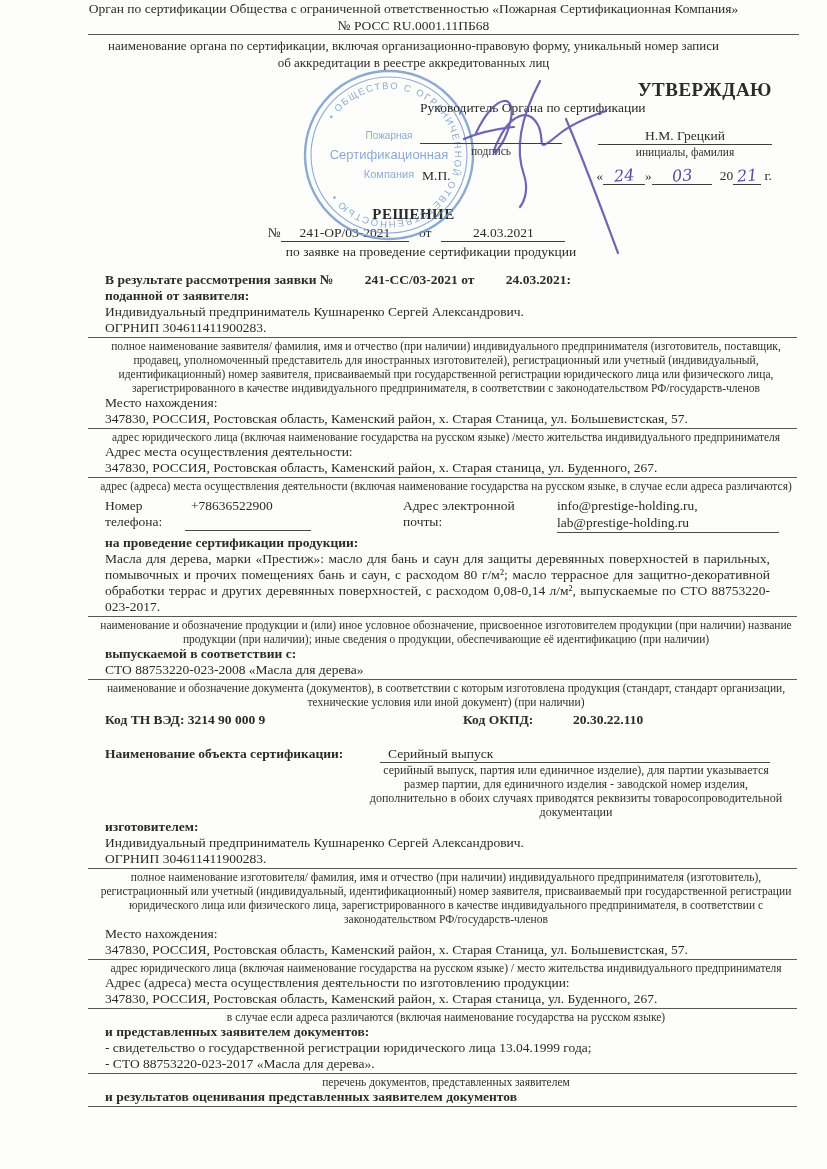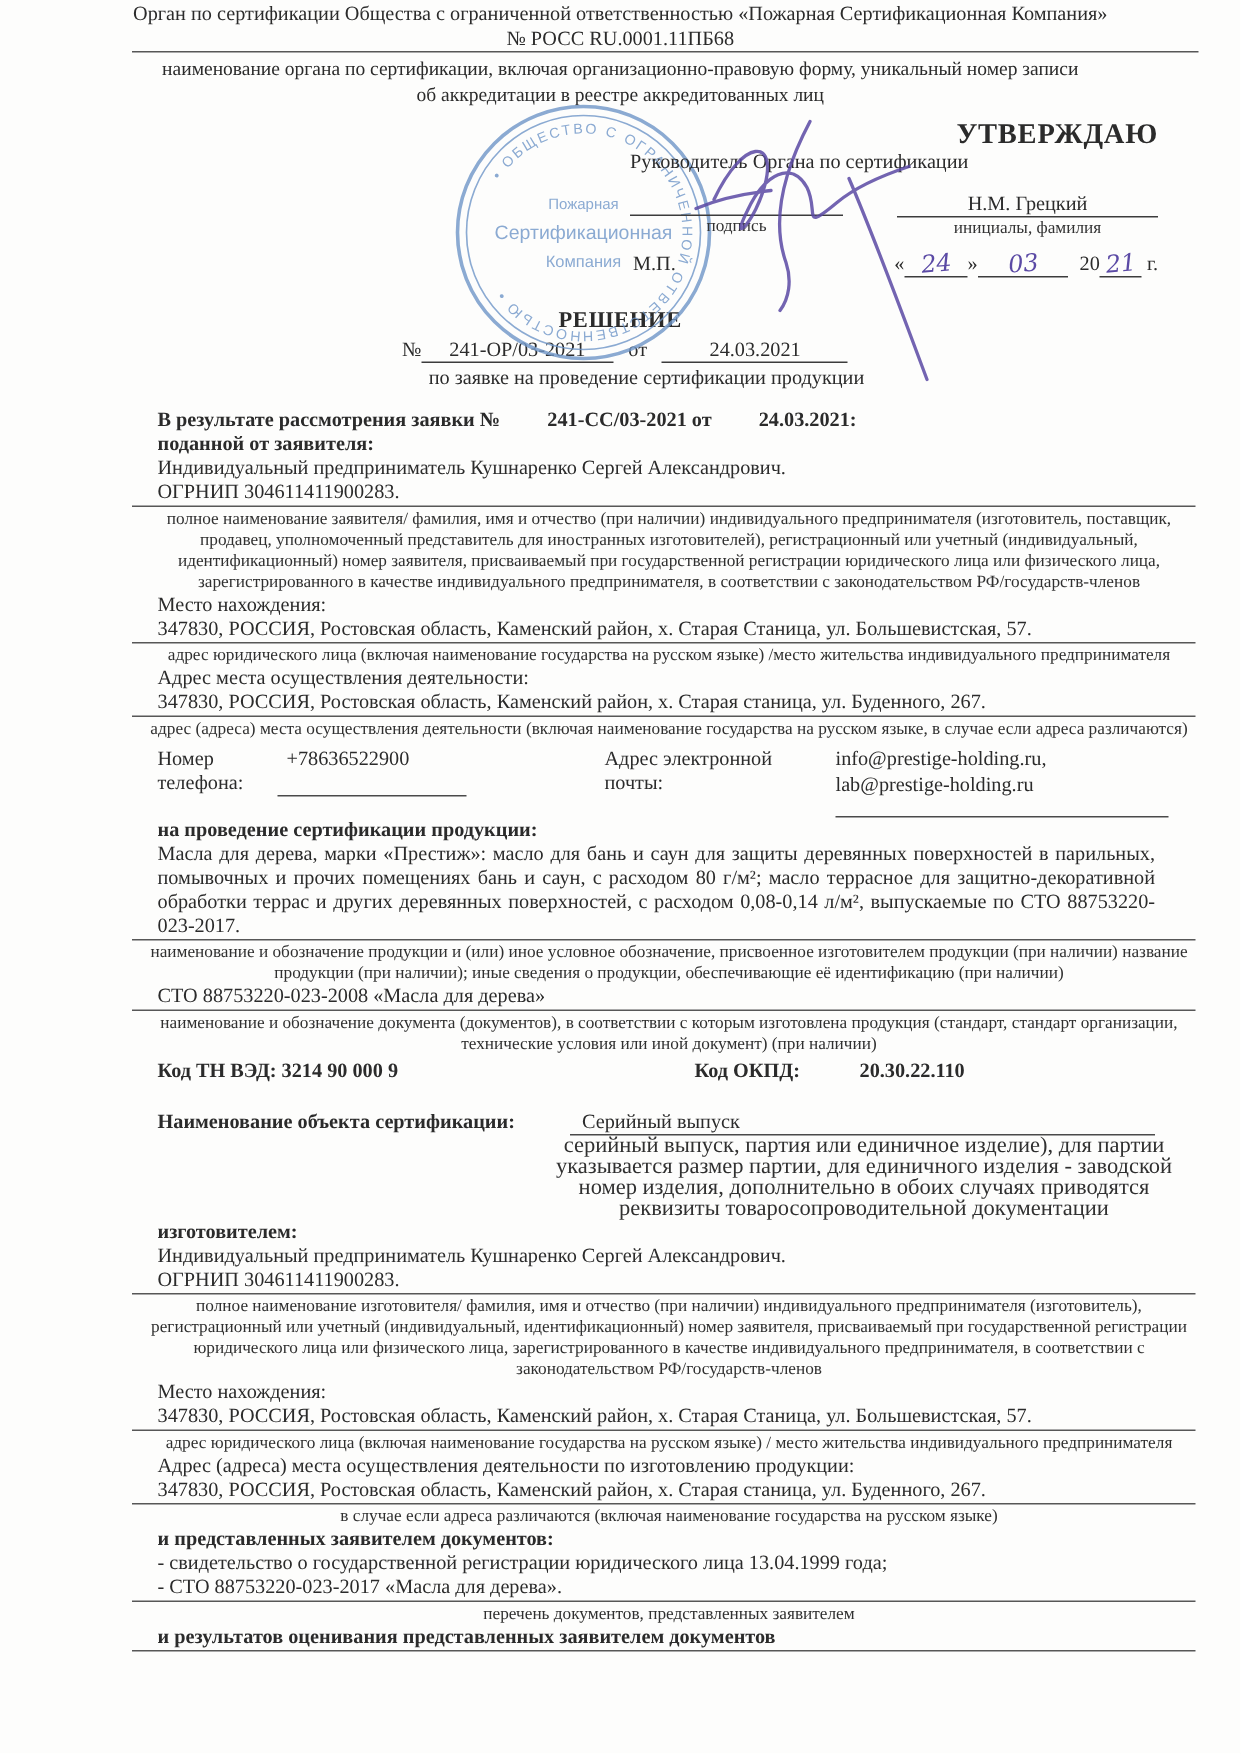--- a/index.html
+++ b/index.html
@@ -59,30 +59,30 @@
   .u{margin-left:28px;}
   .note{font-size:11.5px;line-height:14px;text-align:center;margin-left:-10px;margin-right:-27px;color:#303030;}
   .rule-in{border-top:1.5px solid #575757;margin:1px -27px 1px -17px;}
   .just{text-align:justify;}
   .mt3{margin-top:3px;} .mt6{margin-top:6px;} .mt10{margin-top:10px;} .mt12{margin-top:12px;}
   
   .phone-row{position:relative;display:flex;align-items:baseline;margin-top:4px;min-height:38px;}
   .pl{flex:0 0 86px;}
   .pv{flex:0 0 212px;}
   .el{flex:0 0 154px;}
-  .ev{flex:0 0 222px;border-bottom:1.4px solid #4a4a4a;padding-bottom:13px;}
+  .ev{flex:0 0 222px;border-bottom:1.4px solid #4a4a4a;padding-bottom:1px;}
   .ev div{line-height:17px;}
   .phone-underline{position:absolute;left:80px;top:33px;width:126px;border-top:1.4px solid #4a4a4a;}
   
   .code-row{display:flex;align-items:baseline;margin-top:3px;}
   .c1{flex:0 0 358px;} .c2{flex:0 0 110px;}
   .obj-row{display:flex;align-items:baseline;margin-top:18px;}
   .o1{flex:0 0 283px;}
   .o2{flex:1;border-bottom:1.4px solid #4a4a4a;margin-left:-8px;padding-left:8px;}
-  .obj-note{margin-left:262px;width:418px;text-align:center;font-size:15px;line-height:14px;color:#303030;}
+  .obj-note{margin-left:262px;width:418px;text-align:center;font-size:12px;line-height:14px;color:#303030;}
 </style>
 </head>
 <body>
 
 <div class="page">
 
   <div class="header">
     <div class="h-org">Орган по сертификации Общества с ограниченной ответственностью «Пожарная Сертификационная Компания»</div>
     <div class="h-num">№ РОСС RU.0001.11ПБ68</div>
     <div class="rule"></div>
@@ -182,20 +182,21 @@
         <div>lab@prestige-holding.ru</div>
       </span>
       <span class="phone-underline"></span>
     </div>
 
     <p class="b mt6">на проведение сертификации продукции:</p>
     <p class="just">Масла для дерева, марки «Престиж»: масло для бань и саун для защиты деревянных поверхностей в парильных, помывочных и прочих помещениях бань и саун, с расходом 80 г/м²; масло террасное  для защитно-декоративной обработки террас и других деревянных поверхностей, с расходом 0,08-0,14 л/м², выпускаемые по СТО 88753220-023-2017.</p>
     <div class="rule-in"></div>
     <div class="note">наименование и обозначение продукции и (или) иное условное обозначение, присвоенное изготовителем продукции (при наличии) название продукции (при наличии); иные сведения о продукции, обеспечивающие её идентификацию (при наличии)</div>
 
+    <p class="b mt3">выпускаемой в соответствии с:</p>
     <p>СТО  88753220-023-2008  «Масла для дерева»</p>
     <div class="rule-in"></div>
     <div class="note">наименование и обозначение документа (документов), в соответствии с которым изготовлена продукция (стандарт, стандарт организации, технические условия или иной документ) (при наличии)</div>
 
     <div class="code-row">
       <span class="c1 b">Код ТН ВЭД: 3214 90 000 9</span>
       <span class="c2 b">Код ОКПД:</span>
       <span class="b">20.30.22.110</span>
     </div>
 

